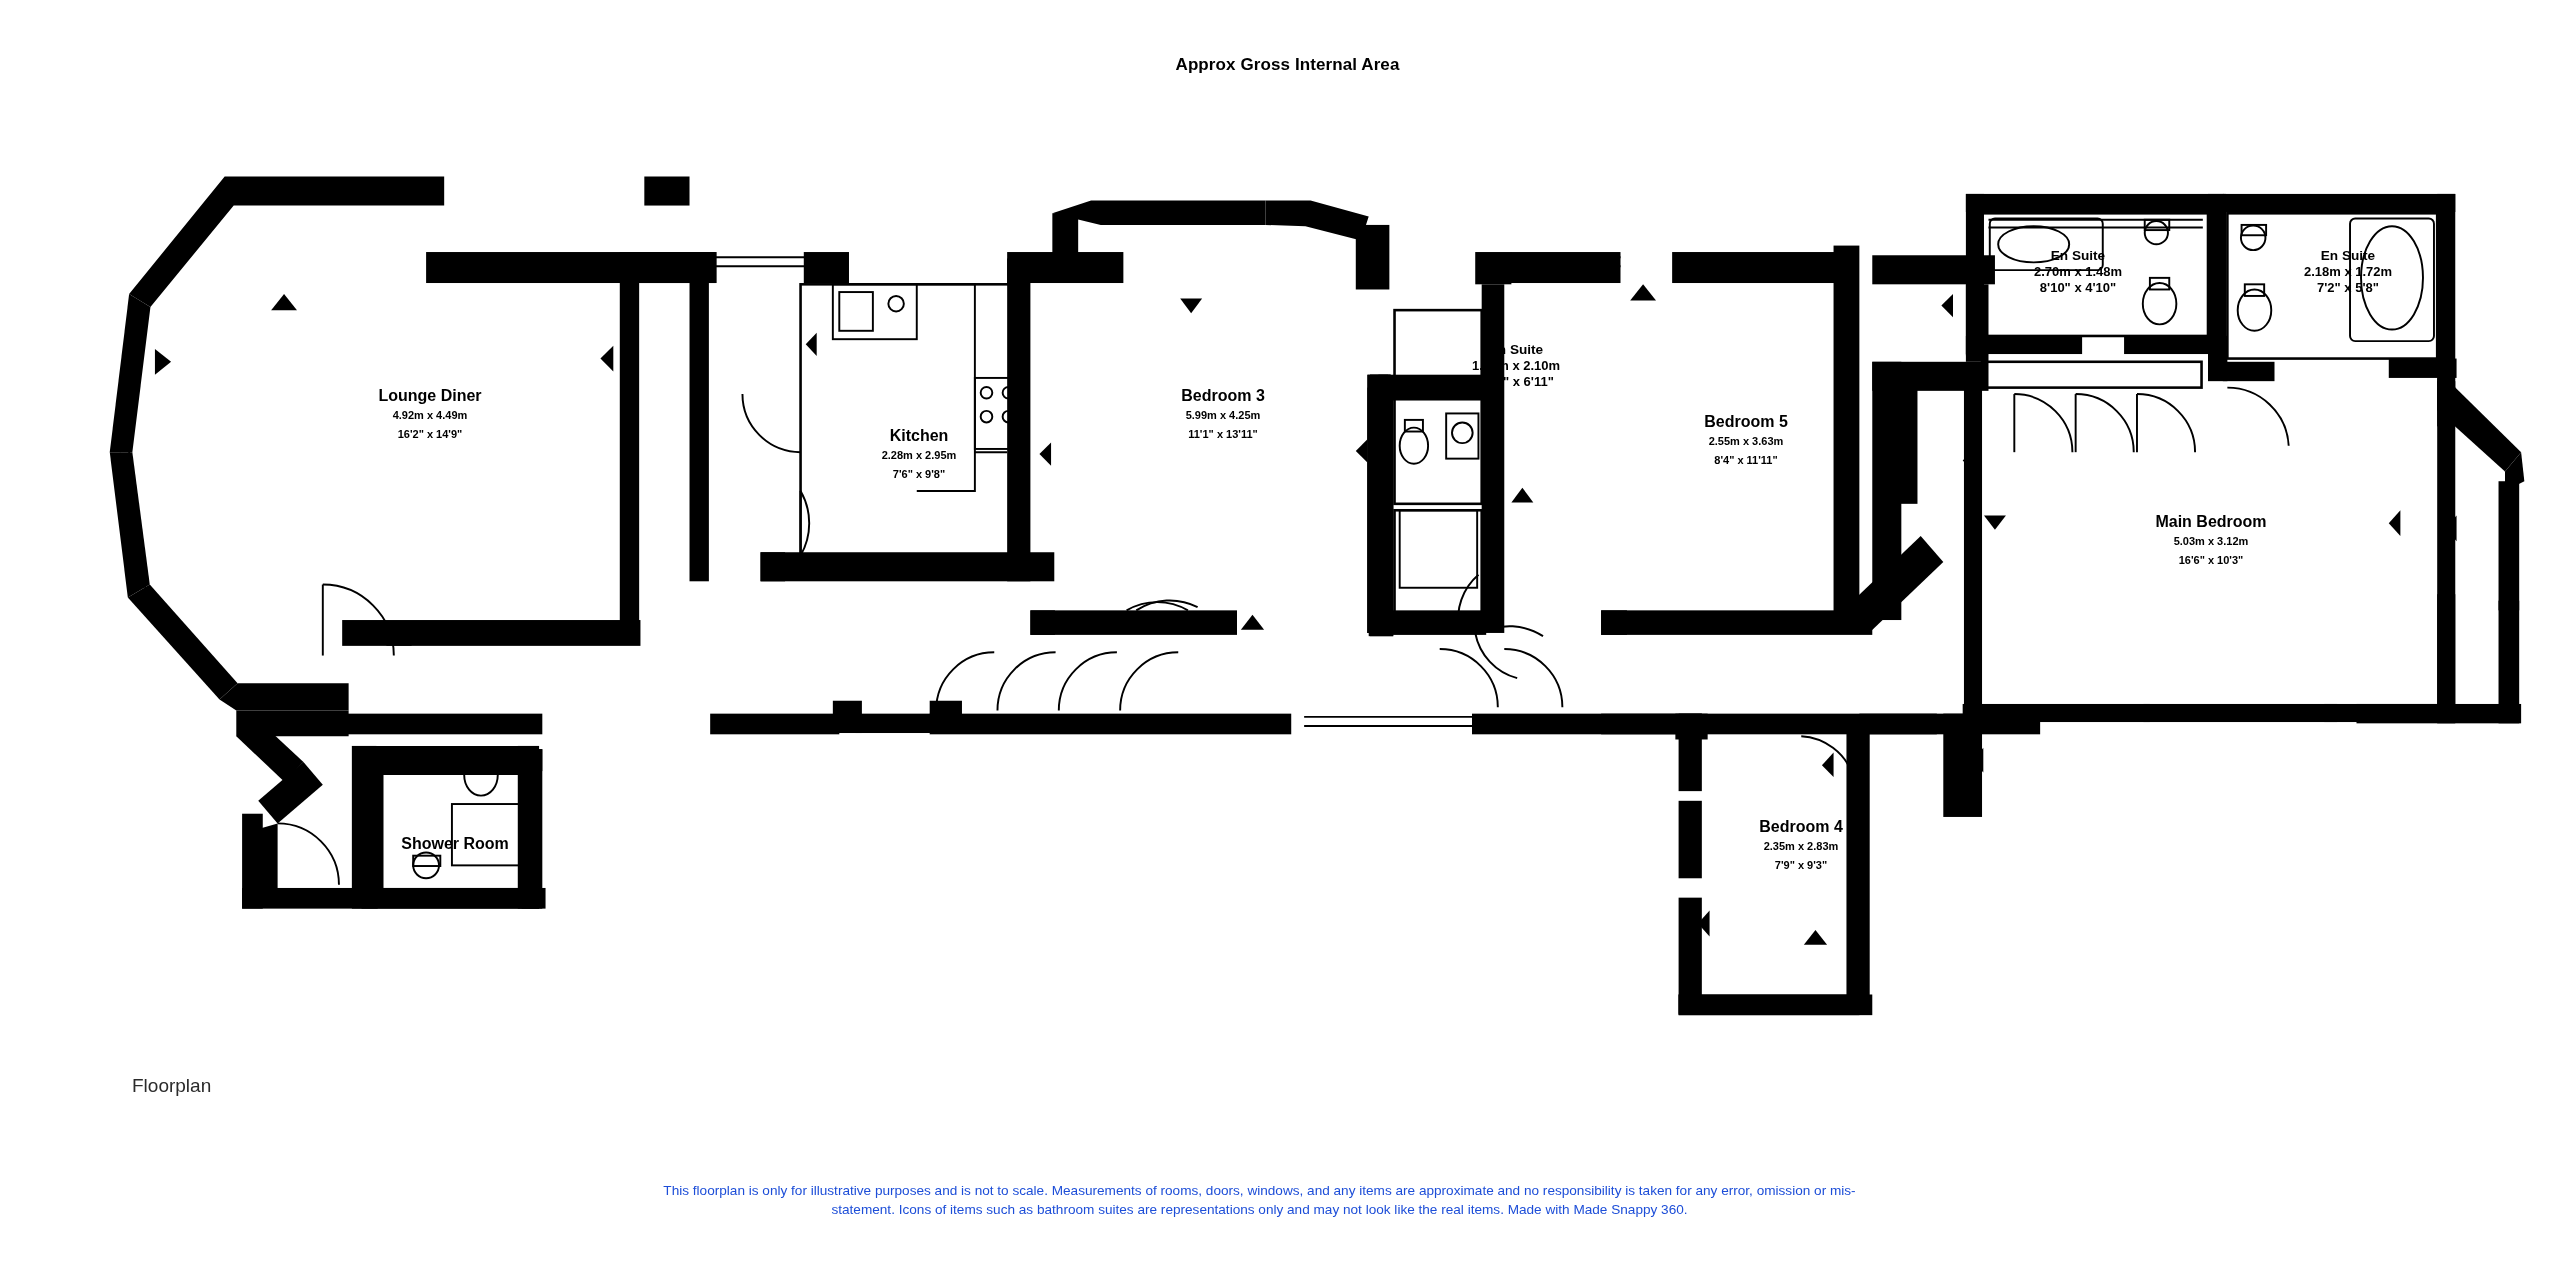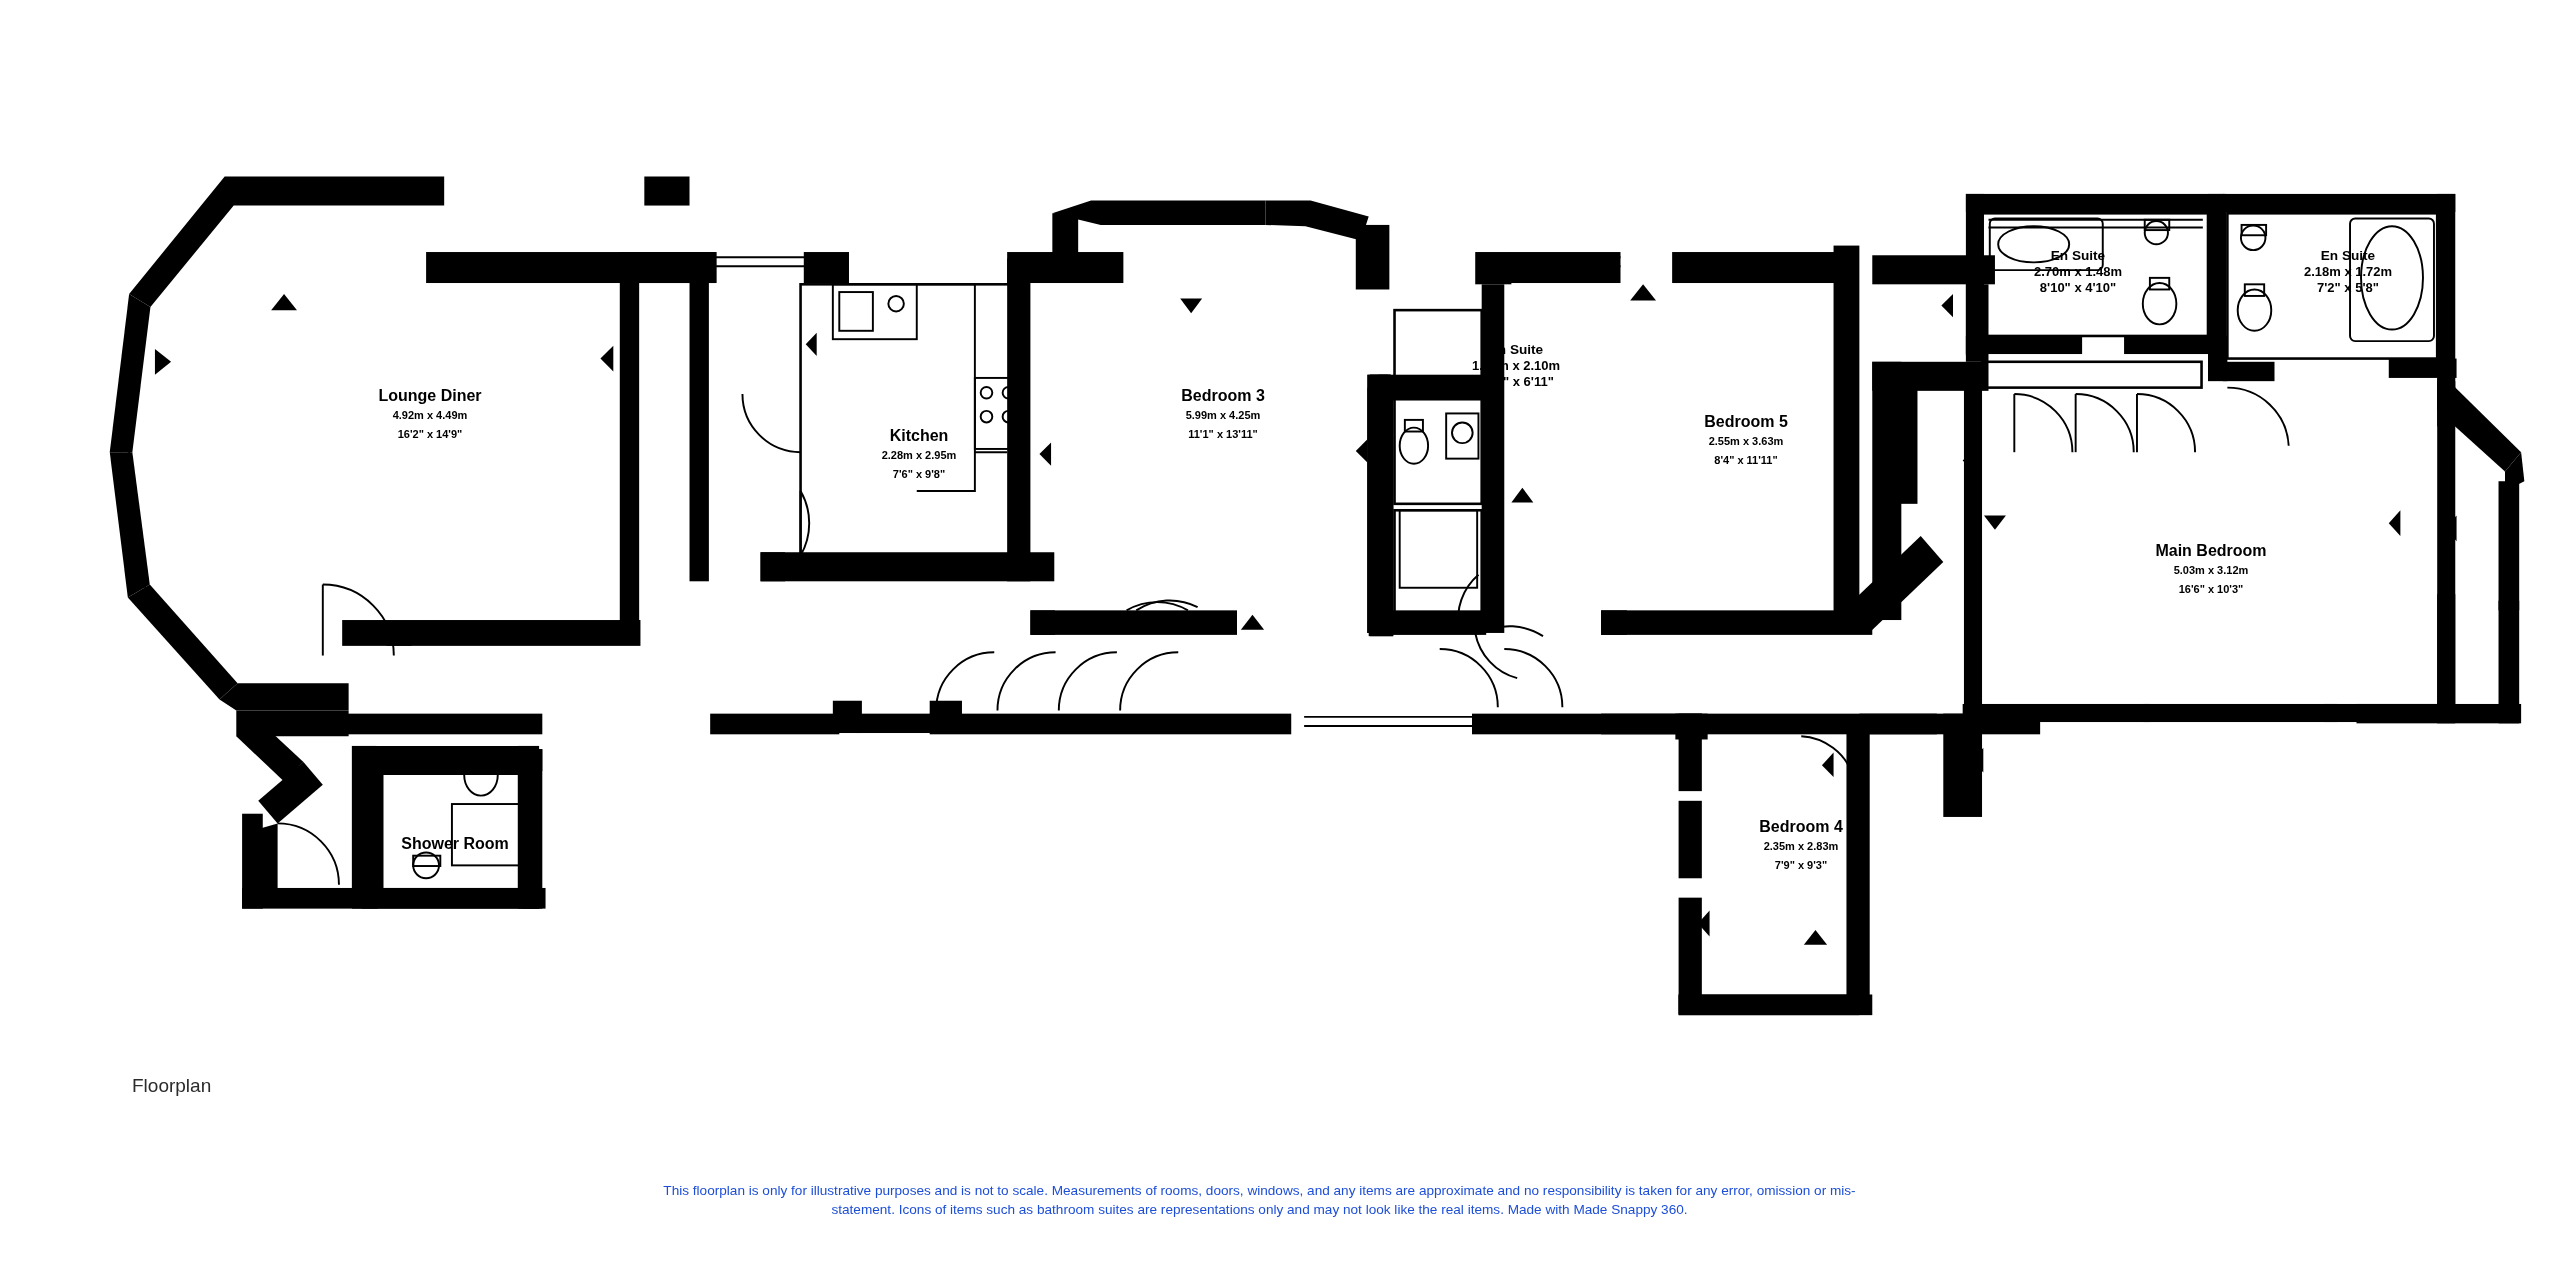--- a/index.html
+++ b/index.html
@@ -80,20 +80,21 @@
     width: 2576px;
     height: 1273px;
   }
 </style>
 </head>
 <body>
 
 <div id="stage">
 
   <div class="hdr" id="area-heading">
+    <div>Approx Gross Internal Area</div>
   </div>
 
   <svg class="plan" viewBox="0 0 3990 1971" xmlns="http://www.w3.org/2000/svg">
     <g fill="none" stroke="#000000" stroke-width="5">
 
       <g fill="#000000" stroke="none">
 
         <polygon points="200,455 348,273 688,273 688,318 362,318 233,475"></polygon>
         <polygon points="200,455 233,475 205,700 170,700"></polygon>
         <polygon points="170,700 205,700 232,905 198,925"></polygon>
@@ -392,21 +393,21 @@
     <div class="rdim">2.70m x 1.48m</div>
     <div class="rdim">8'10" x 4'10"</div>
   </div>
 
   <div class="room-label small" style="left:2348px; top:247px;">
     <div>En Suite</div>
     <div class="rdim">2.18m x 1.72m</div>
     <div class="rdim">7'2" x 5'8"</div>
   </div>
 
-  <div class="room-label" style="left:2211px; top:541px;">
+  <div class="room-label" style="left:2211px; top:512px;">
     <div>Main Bedroom</div>
     <div class="rdim">5.03m x 3.12m</div>
     <div class="rdim">16'6" x 10'3"</div>
   </div>
 
   <div class="room-label" style="left:1801px; top:817px;">
     <div>Bedroom 4</div>
     <div class="rdim">2.35m x 2.83m</div>
     <div class="rdim">7'9" x 9'3"</div>
   </div>

